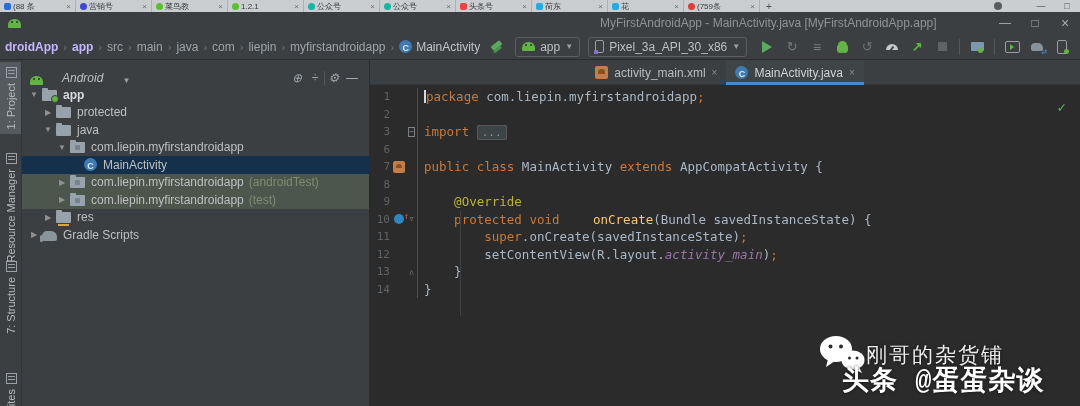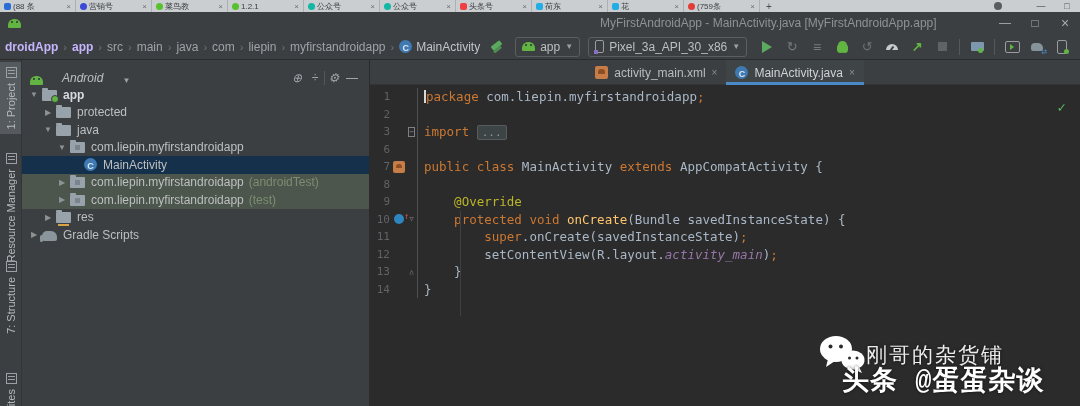--- a/index.html
+++ b/index.html
@@ -151,21 +151,21 @@
   .gslot { width:17px; flex:none; display:flex; justify-content:center; }
   .fslot { width:9px; flex:none; color:#7d8084; font-size:7px; text-align:center; }
   .fbox { width:8px; height:8px; border:1px solid #7d8084; font-size:7px; line-height:6px; text-align:center; color:#9a9da0; }
   .gi-layout { width:12px; height:12px; background:#c77d48; border-radius:2px; position:relative; }
   .gi-layout::before { content:""; position:absolute; left:3px; top:3px; width:6px; height:4px;
     background:#8d4f22; border-radius:3px 3px 0 0; }
   .gi-override { width:10px; height:10px; border-radius:50%; background:#2e86c0; position:relative; }
   .gi-override::after { content:"↑"; position:absolute; right:-6px; top:-3px; color:#c75450; font-size:9px; }
   .ctext { white-space:pre; padding-left:6px; }
   .k { color:#cc7832; } .p { color:#a9b7c6; } .a { color:#bbb529; }
-  .m { color:#ffc66d; } .f { color:#9876aa; font-style:italic; }
+  .m { color:#ffc66d;margin-left:26px; } .f { color:#9876aa; font-style:italic; }
   .fd { background:#3c4445; border:1px solid #575b5d; color:#8a969b; border-radius:2px;
     padding:0 4px; font-size:11px; }
   .caret { display:inline-block; width:2px; height:13px; background:#d8d8d8; vertical-align:-2px; }
   .check { position:absolute; top:14px; right:14px; color:#57b85e; font-size:14px; font-weight:bold; }
   .iguide { position:absolute; width:1px; background:#3d4143; }
 
   
   .wm { position:absolute; right:0; bottom:0; width:270px; height:75px; pointer-events:none;font-family:Liberation Mono, monospace; }
   .wm-wechat { position:absolute; left:8px; top:3px; }
   .wm1 { position:absolute; left:56px; top:10px; color:#ededed; font-size:21px; letter-spacing:2px;

